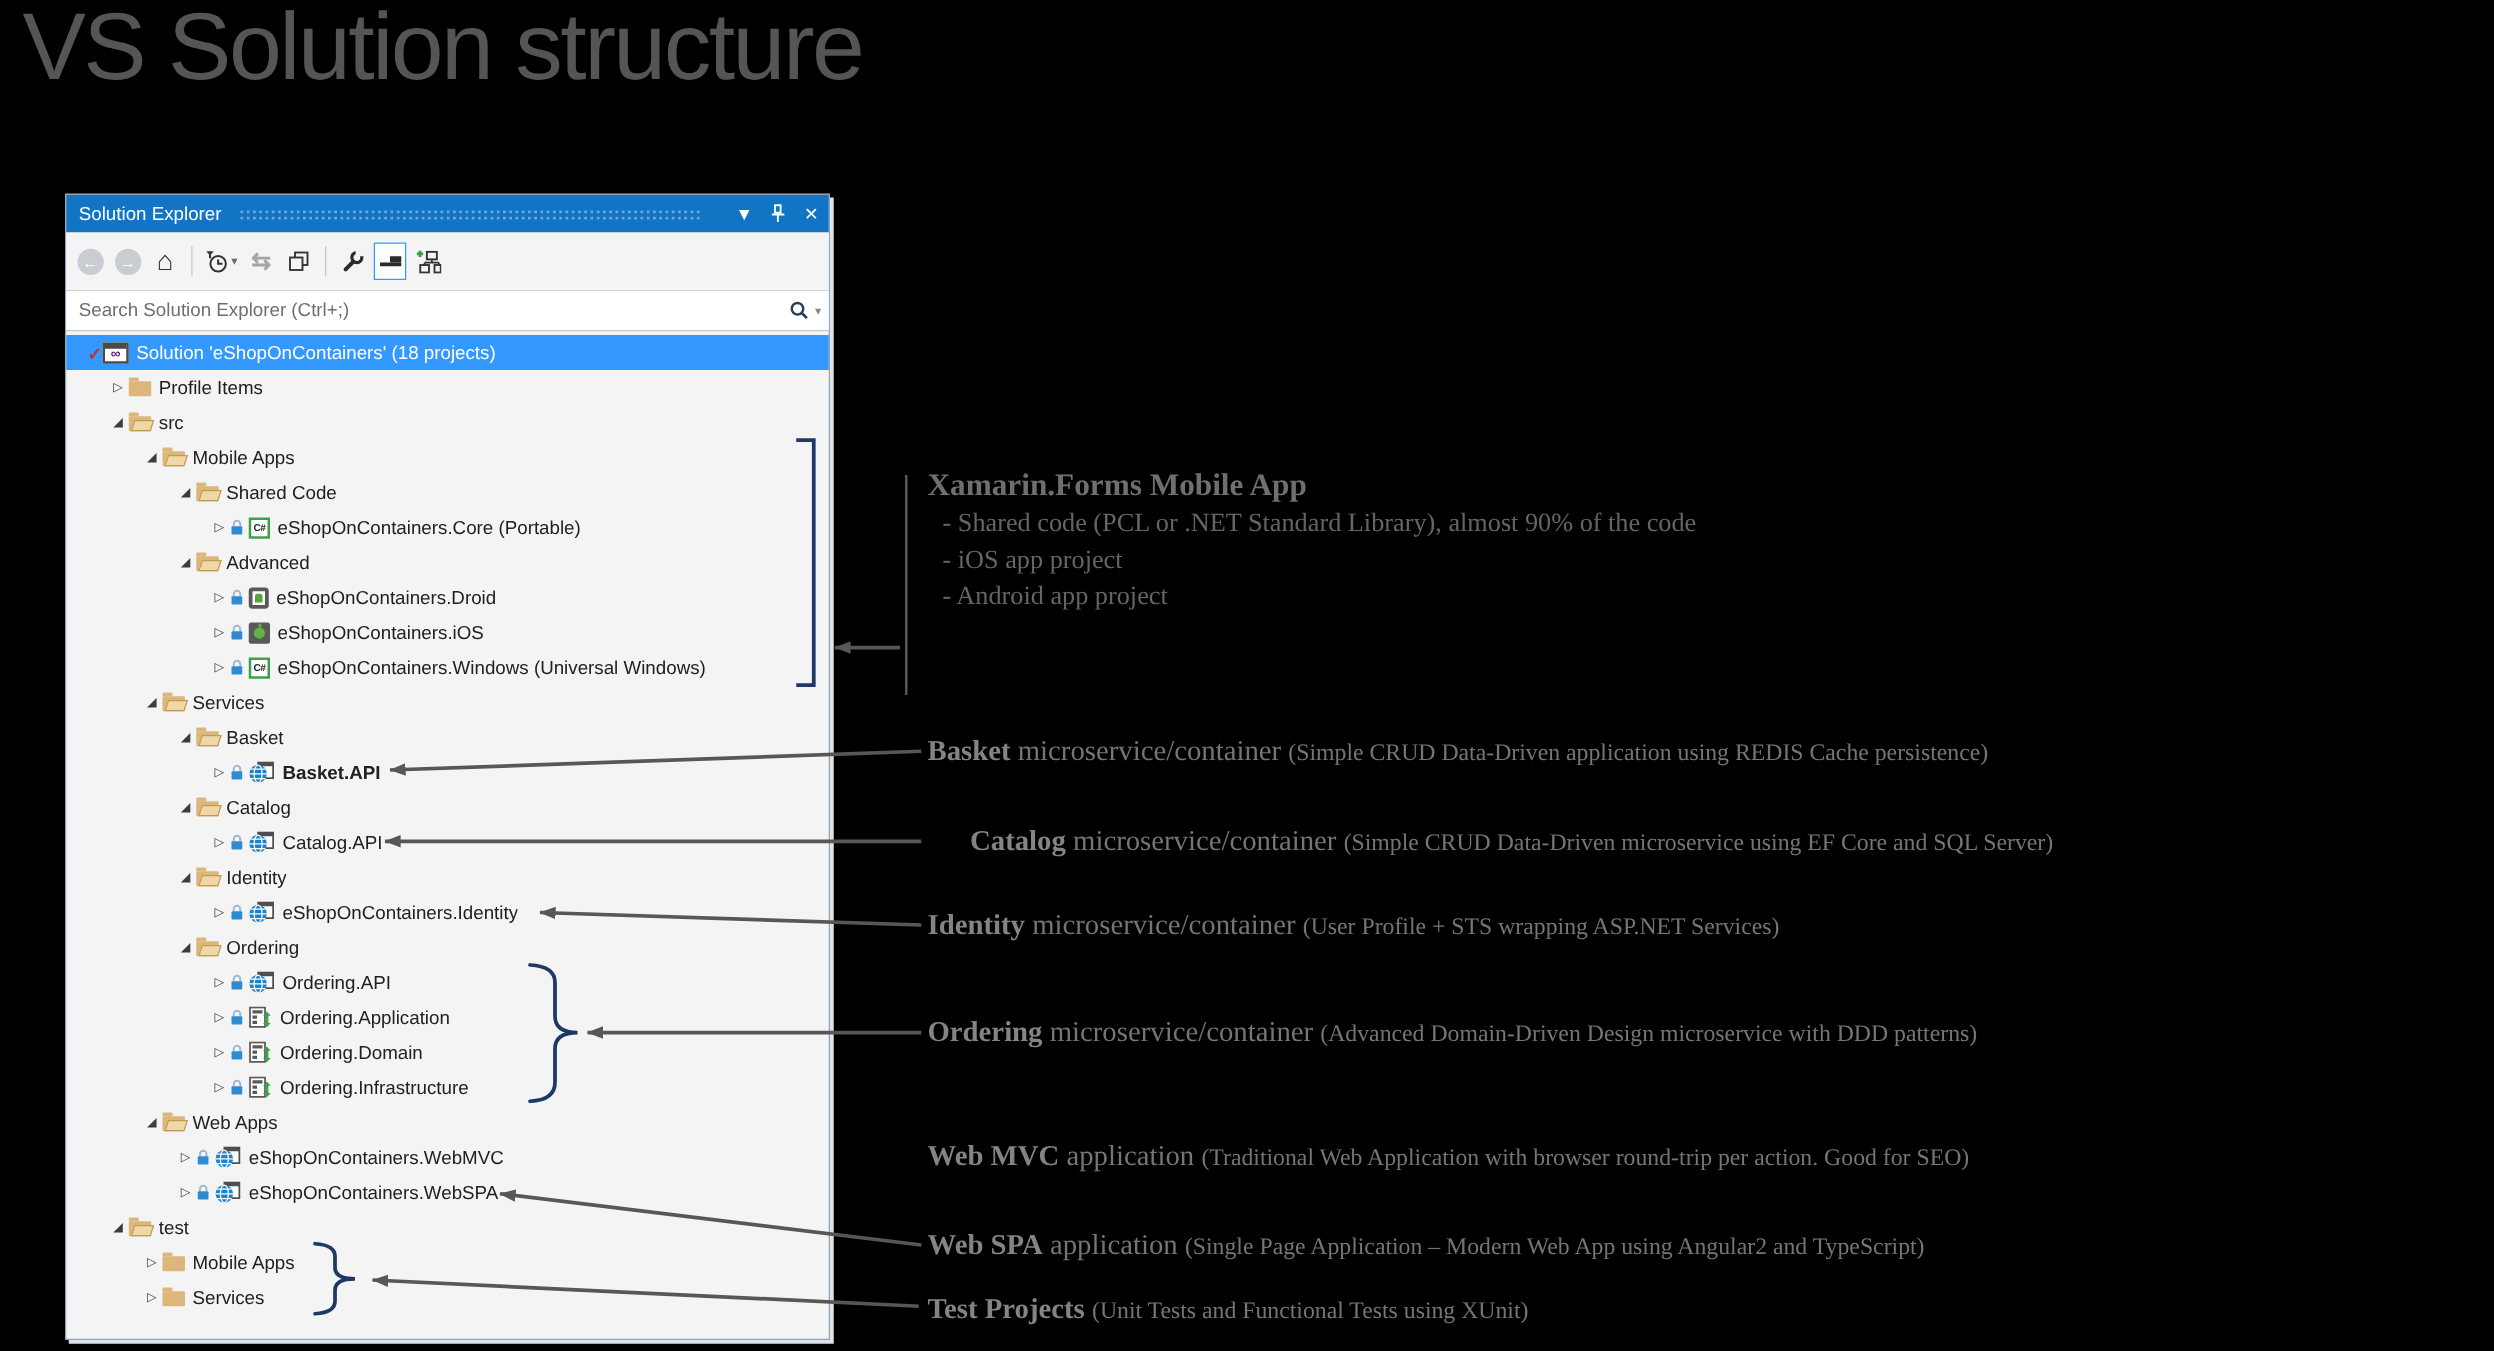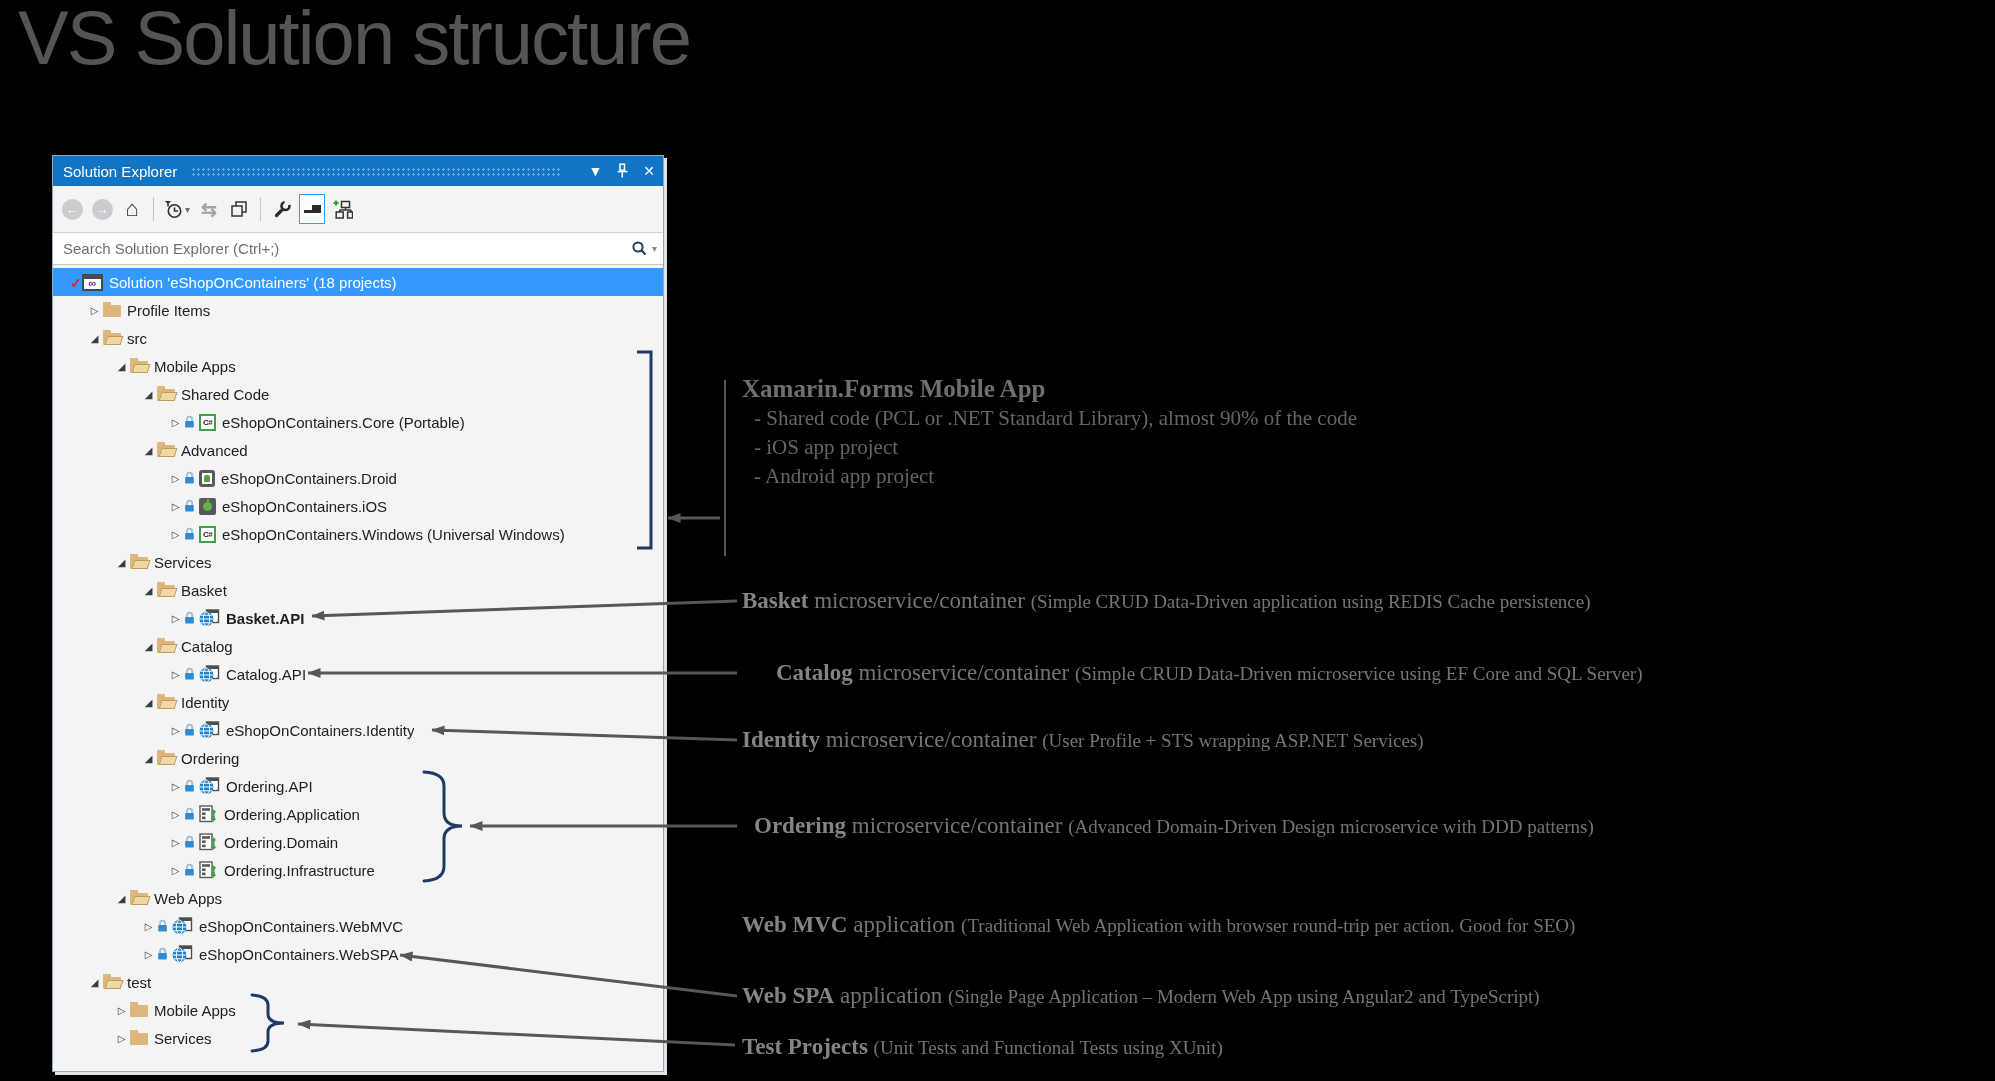--- a/index.html
+++ b/index.html
@@ -580,21 +580,21 @@
       </div>
       <div class="ann" style="left: 742px; top: 587px;">
         <div class="ann-line"><span class="ann-lead">Basket</span><span class="ann-mid"> microservice/container </span><span class="ann-paren">(Simple CRUD Data-Driven application using REDIS Cache persistence)</span></div>
       </div>
       <div class="ann" style="left: 732px; top: 659px; margin-left: 44px;">
         <div class="ann-line"><span class="ann-lead">Catalog</span><span class="ann-mid"> microservice/container </span><span class="ann-paren">(Simple CRUD Data-Driven microservice using EF Core and SQL Server)</span></div>
       </div>
       <div class="ann" style="left: 742px; top: 726px;">
         <div class="ann-line"><span class="ann-lead">Identity</span><span class="ann-mid"> microservice/container </span><span class="ann-paren">(User Profile + STS wrapping ASP.NET Services)</span></div>
       </div>
-      <div class="ann" style="left: 742px; top: 812px; margin-left: 12px;">
+      <div class="ann" style="left: 742px; top: 812px;">
         <div class="ann-line"><span class="ann-lead">Ordering</span><span class="ann-mid"> microservice/container </span><span class="ann-paren">(Advanced Domain-Driven Design microservice with DDD patterns)</span></div>
       </div>
       <div class="ann" style="left: 742px; top: 911px;">
         <div class="ann-line"><span class="ann-lead">Web MVC</span><span class="ann-mid"> application </span><span class="ann-paren">(Traditional Web Application with browser round-trip per action. Good for SEO)</span></div>
       </div>
       <div class="ann" style="left: 742px; top: 982px;">
         <div class="ann-line"><span class="ann-lead">Web SPA</span><span class="ann-mid"> application </span><span class="ann-paren">(Single Page Application – Modern Web App using Angular2 and TypeScript)</span></div>
       </div>
       <div class="ann" style="left: 742px; top: 1033px;">
         <div class="ann-line"><span class="ann-lead">Test Projects</span><span class="ann-mid"> </span><span class="ann-paren">(Unit Tests and Functional Tests using XUnit)</span></div>

